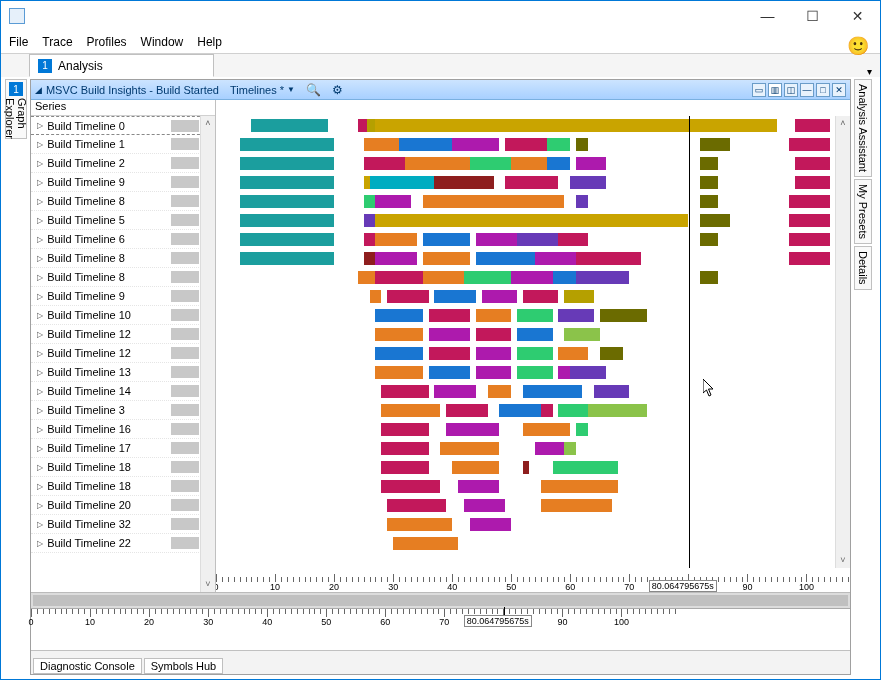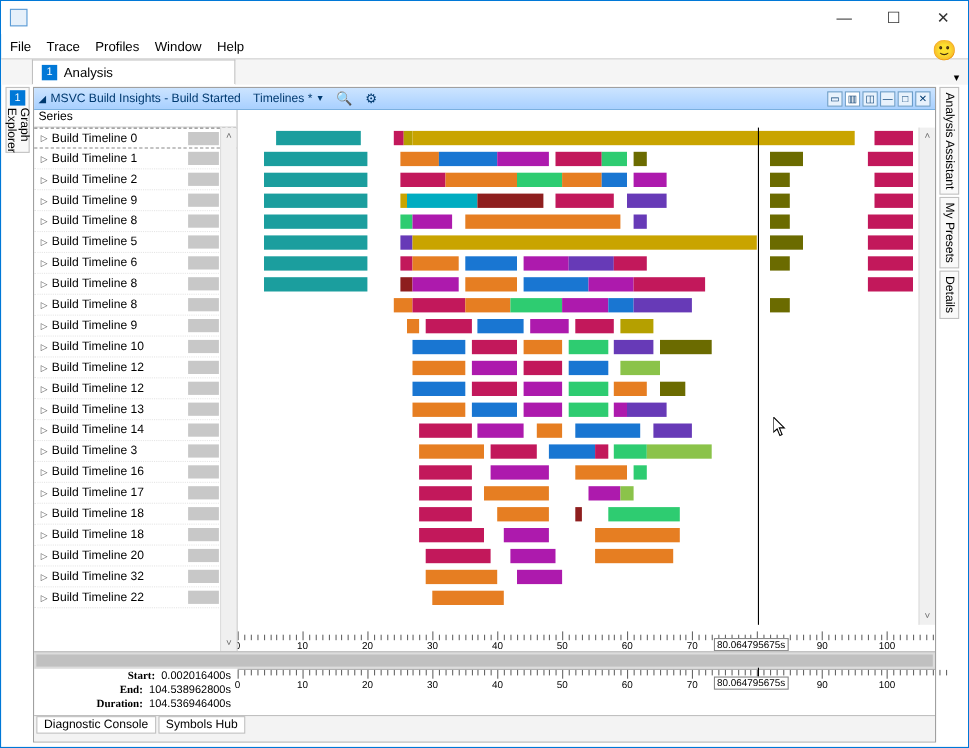--- a/index.html
+++ b/index.html
@@ -61,21 +61,21 @@
 .timeline-overview { position: absolute; left: 0; right: 0; bottom: 24px; height: 42px; display: flex; font-size: 10px; }
 .timeline-overview .labels { width: 185px; text-align: right; padding-right: 6px; line-height: 13px; font-family: Consolas, monospace; font-size:10px;}
 .timeline-overview .labels b{font-weight:bold;font-family:"Segoe UI";}
 .timeline-overview .ov-axis { flex: 1; position: relative; border-top:1px solid #aaa;}
 .timeline-overview .ov-axis .tick{position:absolute;top:0;width:1px;height:5px;background:#666;}
 .timeline-overview .ov-axis .tick.major{height:8px;}
 .timeline-overview .ov-axis .lbl{position:absolute;top:8px;font-size:9px;transform:translateX(-50%);}
 .timeline-overview .ov-axis .tooltip{position:absolute;top:6px;border:1px solid #888;background:#fff;font-size:9px;padding:0 2px;}
 .timeline-overview .ov-axis .marker{position:absolute;top:-2px;width:1px;height:10px;background:#000;}
 
-.statusbar { position: absolute; left: 0; right: 0; bottom: 0; height: 24px; background: #f3f3f3; border-top: 1px solid #c0c0c0; display: flex; align-items: flex-start; padding-left: 2px; font-size: 11px; }
+.statusbar { position: absolute; left: 0; right: 0; bottom: 0; height: 24px; background: #f3f3f3; border-top: 1px solid #c0c0c0; display: flex; align-items: flex-end; padding-left: 2px; font-size: 11px; }
 .statusbar span { border: 1px solid #bfbfbf; padding: 1px 6px; margin-right: 2px; background: #fff; }
 
 .cursor-img { position: absolute; font-size: 14px; pointer-events: none; color:#000;}
 </style>
 </head>
 <body>
 
 <div class="titlebar">
   <div class="icon"></div>
   <div class="win-btns">
@@ -566,25 +566,20 @@
         <div class="up">˄</div>
         <div class="dn">˅</div>
       </div>
     </div>
 
     <div class="bottom-scroll">
         <div class="thumb"></div>
       </div>
 
     <div class="timeline-overview">
-      <div class="labels">
-        <div><b>Start:</b>&nbsp;&nbsp;<span>0.002016400s</span></div>
-        <div><b>End:</b>&nbsp;&nbsp;<span>104.538962800s</span></div>
-        <div><b>Duration:</b>&nbsp;&nbsp;<span>104.536946400s</span></div>
-      </div>
       <div class="ov-axis" id="ov-axis">
           <div class="tick major" style="left: 0px;"></div>
           <div class="lbl" style="left: 0px;">0</div>
           <div class="tick" style="left: 5.90476px;"></div>
           <div class="tick" style="left: 11.8095px;"></div>
           <div class="tick" style="left: 17.7143px;"></div>
           <div class="tick" style="left: 23.619px;"></div>
           <div class="tick" style="left: 29.5238px;"></div>
           <div class="tick" style="left: 35.4286px;"></div>
           <div class="tick" style="left: 41.3333px;"></div>

